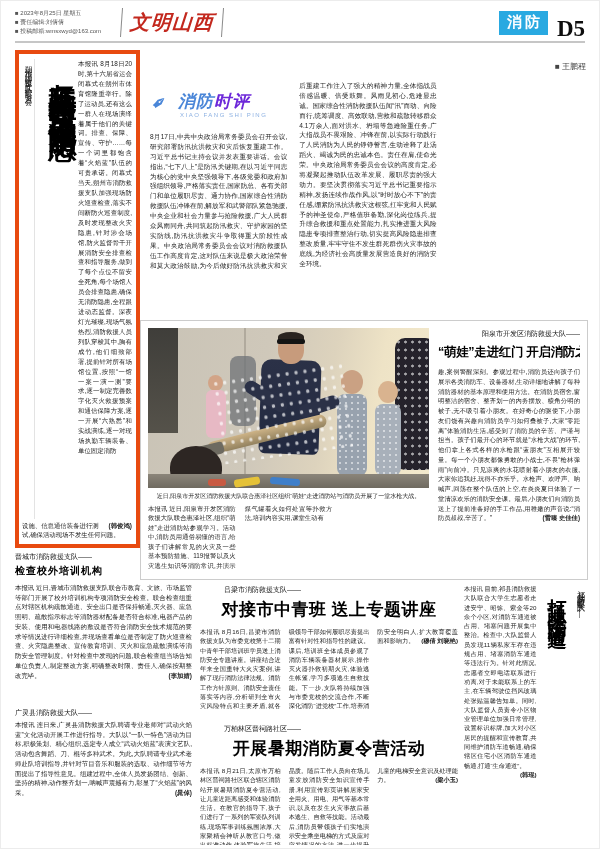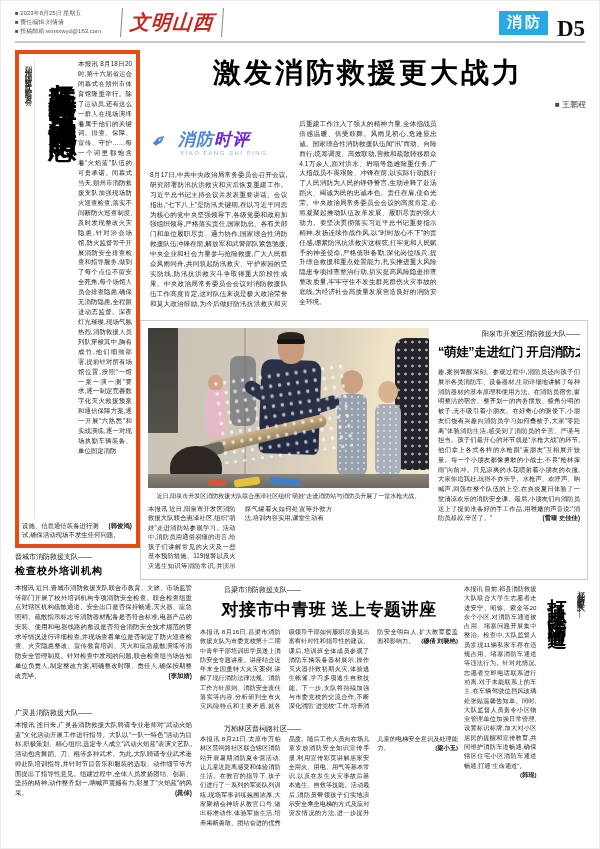--- a/index.html
+++ b/index.html
@@ -139,21 +139,20 @@
       <div class="lead-headline">坚持不间断排查 确保无消防隐患</div>
       <div class="lead-body">本报讯 8月18日20时,第十六届省运会闭幕式在朔州市体育馆隆重举行。除了运动员,还有这么一群人在现场演绎着属于他们的关键词。排查、保障、宣传、守护……每一个词里都饱含着“火焰蓝”队伍的可贵承诺。闭幕式当天,朔州市消防救援支队加强现场防火巡查检查,落实不间断防火巡查制度,及时发现整改火灾隐患,针对涉会场馆,防火监督骨干开展消防安全排查检查和指导服务,做到了每个点位不留安全死角,每个场馆人员会排查隐患,确保无消防隐患,全程跟进动态监督。深夜灯光璀璨,现场气氛热烈,消防救援人员列队穿梭其中,胸有成竹,他们细致部署,提前针对所有场馆位置,按照“一馆一案一演一测”要求,逐一制定完善数字化灭火救援预案和通信保障方案,逐一开展“六熟悉”和实战演练,逐一对现场执勤车辆装备、单位固定消防</div>
     </div>
     <div class="lead-tail">
       <span class="byline">(韩俊鸿)</span>
       <span>设施、信息通信装备进行测试,确保活动现场不发生任何问题。</span>
     </div>
   </section>
 
   <section class="comm">
-    <h1 class="comm-headline">激发消防救援更大战力</h1>
     <div class="comm-byline">■ 王鹏程</div>
     <div class="comm-cols">
       <div class="logo">
         <span class="pen">✒</span>
         <span class="logo-text"><span class="logo-xf">消防</span><span class="logo-sp">时评</span></span>
         <div class="logo-sub">XIAO FANG SHI PING</div>
       </div>
       <span>8月17日,中共中央政治局常务委员会召开会议,研究部署防汛抗洪救灾和灾后恢复重建工作。习近平总书记主持会议并发表重要讲话。会议指出,“七下八上”是防汛关键期,在以习近平同志为核心的党中央坚强领导下,各级党委和政府加强组织领导,严格落实责任,国家防总、各有关部门和单位履职尽责、通力协作,国家综合性消防救援队伍冲锋在前,解放军和武警部队紧急驰援,中央企业和社会力量参与抢险救援,广大人民群众风雨同舟,共同筑起防汛救灾、守护家园的坚实防线,防汛抗洪救灾斗争取得重大阶段性成果。中央政治局常务委员会会议对消防救援队伍工作高度肯定,这对队伍来说是极大政治荣誉和莫大政治鼓励,为今后做好防汛抗洪救灾和灾后重建工作注入了强大的精神力量,全体指战员倍感温暖、倍受鼓舞。风雨见初心,危难显忠诚。国家综合性消防救援队伍闻“汛”而动、向险而行,统筹调度、高效联动,营救和疏散转移群众4.1万余人,面对洪水、坍塌等急难险重任务,广大指战员不畏艰险、冲锋在前,以实际行动践行了人民消防为人民的铮铮誓言,生动诠释了赴汤蹈火、竭诚为民的忠诚本色。责任在肩,使命光荣。中央政治局常务委员会会议的高度肯定,必将凝聚起推动队伍改革发展、履职尽责的强大动力。要坚决贯彻落实习近平总书记重要指示精神,发扬连续作战作风,以“时时放心不下”的责任感,绷紧防汛抗洪救灾这根弦,扛牢党和人民赋予的神圣使命,严格值班备勤,深化岗位练兵,提升综合救援和重点处置能力,扎实推进重大风险隐患专项排查整治行动,切实提高风险隐患排查整改质量,牢牢守住不发生群死群伤火灾事故的底线,为经济社会高质量发展营造良好的消防安全环境。</span>
     </div>
   </section>
@@ -224,20 +223,21 @@
     <article>
       <div class="bm-kicker">吕梁市消防救援支队——</div>
       <h3 class="bm-headline">对接市中青班 送上专题讲座</h3>
       <div class="bm-body lv">
         <span>本报讯 8月16日,吕梁市消防救援支队为市委党校第十二期中青年干部培训班学员送上消防安全专题讲座。讲座结合近年来全国重特大火灾案例,讲解了现行消防法律法规、消防工作方针原则、消防安全责任落实等内容,分析研判全市火灾风险特点和主要矛盾,就各级领导干部如何履职尽责提出富有针对性和指导性的建议。课后,培训班全体成员参观了消防车辆装备器材展示,操作灭火器扑救初期火灾,体验逃生帐篷,学习多项逃生自救技能。下一步,支队将持续加强与市委党校的交流合作,不断深化消防“进党校”工作,培养消防安全明白人,扩大教育覆盖面和影响力。</span>
         <span class="byline">(穆倩 刘晓艳)</span>
       </div>
     </article>
     <article class="art2">
       <div class="bm-kicker">万柏林区晋祠路社区——</div>
+      <h3 class="bm-headline">开展暑期消防夏令营活动</h3>
       <div class="bm-body wb">
         <span>本报讯 8月21日,太原市万柏林区晋祠路社区联合辖区消防站开展暑期消防夏令营活动,让儿童近距离感受和体验消防生活。在教官的指导下,孩子们进行了一系列的军姿队列训练,现场军事训练氛围浓厚,大家聚精会神听从教官口号,做出标准动作,体验军旅生活,培养果断勇敢、团结奋进的优秀品质。随后工作人员向在场儿童发放消防安全知识宣传手册,利用宣传彩页讲解居家安全用火、用电、用气等基本常识,以及在发生火灾事故后基本逃生、自救等技能。活动最后,消防员带领孩子们实地演示安全乘坐电梯的方式及应对突发情况的方法,进一步提升儿童的电梯安全意识及处理能力。</span>
         <span class="byline">(梁小玉)</span>
       </div>
     </article>
   </section>
 
   <section class="b-right">
     <article class="qx-body">
       <div class="qx-float">

